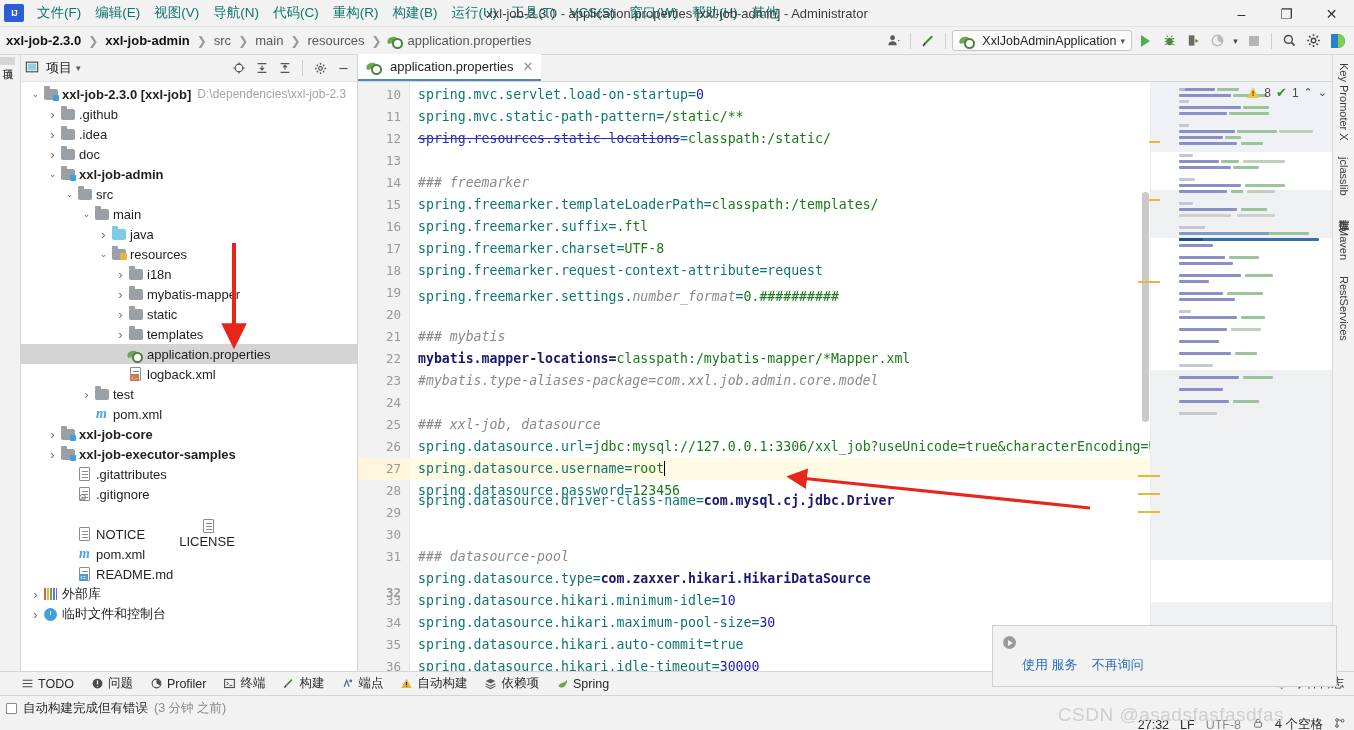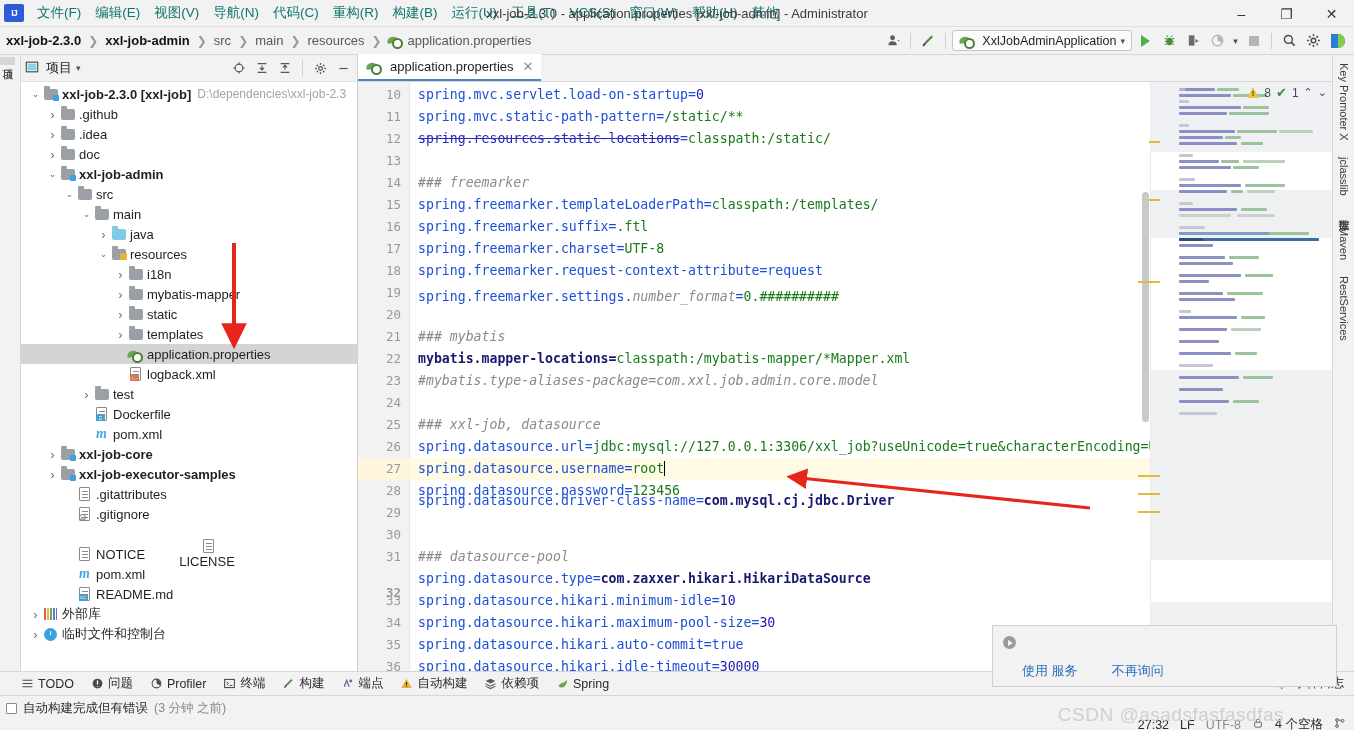--- a/index.html
+++ b/index.html
@@ -146,21 +146,21 @@
 
   .code-wrap { position:absolute; top:27px; left:0; right:0; bottom:0; overflow:hidden; background:#fff; }
   .gutter { position:absolute; top:0; left:0; width:52px; height:100%; background:#f2f2f2; border-right:1px solid #e6e6e6; }
   .code { position:absolute; top:0; left:52px; right:0; height:100%; overflow:hidden;
     font-family:"DejaVu Sans Mono","Liberation Mono",monospace; font-size:13.2px; }
   .ln { position:absolute; right:8px; width:100%; text-align:right; color:#999999;
     font-family:"DejaVu Sans Mono","Liberation Mono",monospace; font-size:12.5px; height:22px; line-height:22px; }
   .cl { position:absolute; left:8px; height:22px; line-height:22px; white-space:pre; }
   .hl-line { position:absolute; left:0; right:0; height:22px; background:#fffae3; }
   .gutter-hl { position:absolute; left:0; width:52px; height:22px; background:#fdf6dd; }
-  .k { color:#1d4ed8; }         
+  .k { color:#0f766e; }         
   .kb { color:#191970; font-weight:bold; }
   .v { color:#1a7a1a; }         
   .num { color:#1a1ab8; }
   .cm { color:#8a8a8a; font-style:italic; }
   .strike { text-decoration:line-through; color:#2b2bb8; }
   .caret { display:inline-block; width:1px; height:15px; background:#000; vertical-align:-3px; }
 
   
   .inspect-widget {
     position:absolute; top:3px; right:5px; display:flex; align-items:center; gap:5px;
@@ -184,21 +184,21 @@
 
   
   .notif {
     position:absolute; left:992px; top:625px; width:345px; height:62px;
     background:#f2f2f2; border:1px solid #d0d0d0; padding:8px 10px; z-index:20;
   }
   .notif-row1 { display:flex; align-items:flex-start; gap:6px; font-size:13px; color:#1f1f1f; }
   .notif-play { width:13px;height:13px;border-radius:50%;background:#9a9a9a;position:relative;flex:0 0 13px;margin-top:2px; }
   .notif-play:after{ content:""; position:absolute; left:5px; top:3.5px; width:0;height:0;
      border-left:5px solid #f2f2f2; border-top:3px solid transparent; border-bottom:3px solid transparent; }
-  .notif-links { margin-top:13px; margin-left:19px; display:flex; gap:34px; font-size:13px; }
+  .notif-links { margin-top:7px; margin-left:19px; display:flex; gap:14px; font-size:13px; }
   .lnk { color:#2a6fbb; cursor:pointer; }
 
   
   .toolwin-bar {
     position:absolute; bottom:35px; left:0; width:1354px; height:24px;
     background:#f2f2f2; border-top:1px solid #d6d6d6; display:flex; align-items:center; padding-left:14px; gap:3px;
   }
   .tw-item { display:flex; align-items:center; gap:4px; font-size:12.5px; color:#2b2b2b; padding:2px 7px; border-radius:3px; }
   .tw-right { margin-left:auto; display:flex; align-items:center; gap:6px; padding-right:10px; font-size:12.5px; color:#2b2b2b; }
 
@@ -509,29 +509,20 @@
             </span>
           </span>
           <span class="nm">logback.xml</span>
         </div>
         <div class="row" style="padding-left: 59px;">
           <span class="arrow" style="font-size: 13px;">›</span>
           <span class="ico">
             <span class="f-gray"></span>
           </span>
           <span class="nm">test</span>
-        </div>
-        <div class="row" style="padding-left: 59px;">
-          <span class="arrow"></span>
-          <span class="ico">
-            <span class="file-doc">
-              <span class="badge-sq" style="background:#3ea1dd">D</span>
-            </span>
-          </span>
-          <span class="nm">Dockerfile</span>
         </div>
         <div class="row" style="padding-left: 59px;">
           <span class="arrow"></span>
           <span class="ico">
             <span class="m-ico">m</span>
           </span>
           <span class="nm">pom.xml</span>
         </div>
         <div class="row" style="padding-left: 25px;">
           <span class="arrow" style="font-size: 13px;">›</span>

